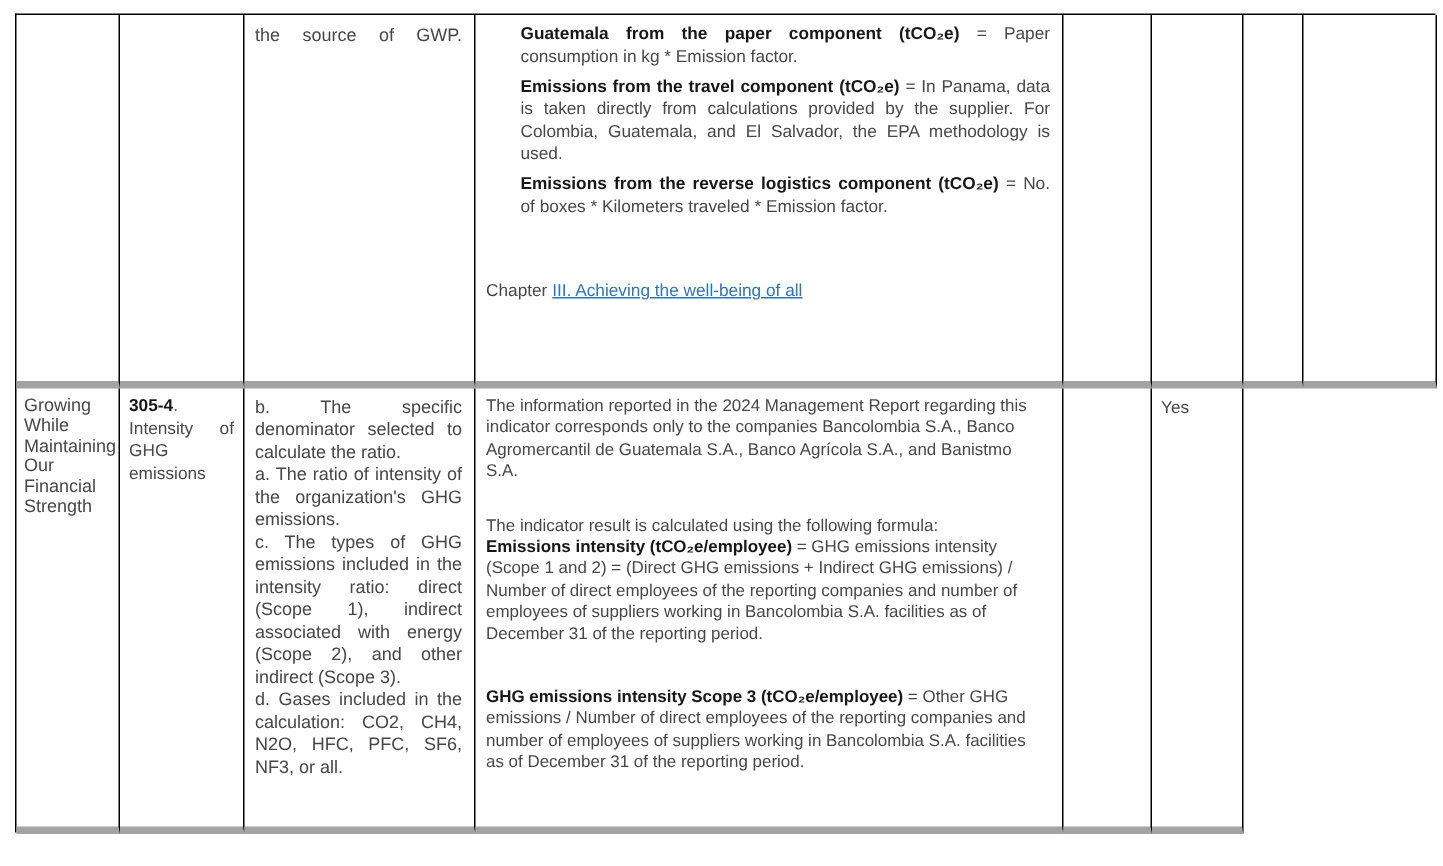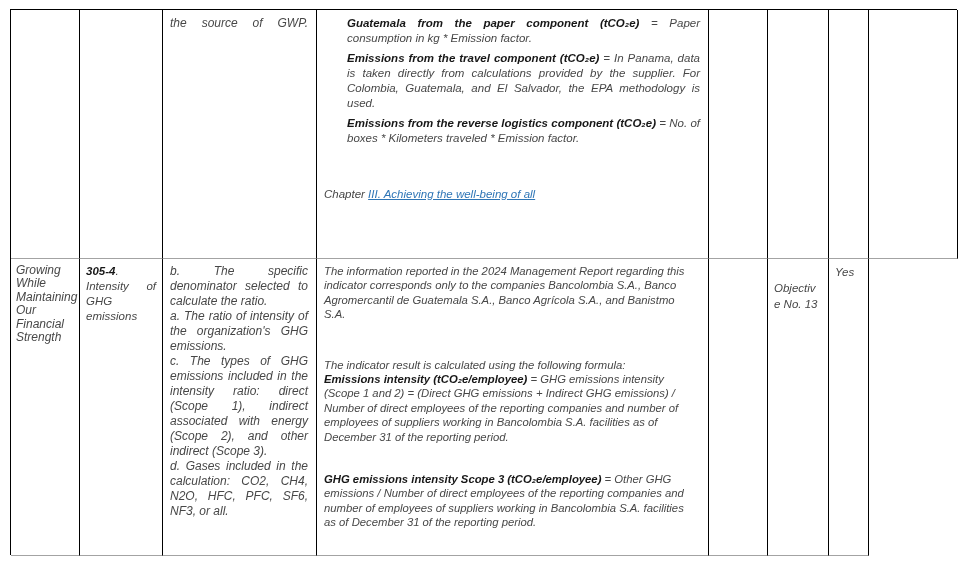--- a/index.html
+++ b/index.html
@@ -16,26 +16,25 @@
     width:947px; height:546px;
     display:grid;
     grid-template-columns:69px 83px 154px 392px 59px 61px 40px 89px;
     grid-template-rows:249px 297px;
     border-top:1px solid #000;
     border-left:1px solid #000;
     background:#fff;
   }
   .cell {
     border-right:1px solid #000;
-    border-bottom:1px solid #a3a3a3;
+    border-bottom:5px solid #a3a3a3;
     padding:4px 6px;
     overflow:hidden;
     font-size:11.5px;
     line-height:15px;
-    font-style:italic;
   }
   .bold { font-weight:bold; color:#171717; }
   .justify { text-align:justify; }
   .justify-all { text-align:justify; text-align-last:justify; }
   .prelines { white-space:pre-line; }
 
   
   .c-r1-desc { padding-top:6px; padding-left:7px; padding-right:8px; font-size:12px; line-height:15px; }
   
   .c-r1-main { padding:6px 8px 4px 7px; }
@@ -43,21 +42,21 @@
   .formula-block p { margin-bottom:5px; text-align:justify; }
   .chapter-line { margin-top:41px; }
   .link { color:#2e75b6; text-decoration:underline; cursor:pointer; }
   .footer-line { margin-top:16px; }
 
   
   .c-r2-cat { font-size:12px; line-height:13.4px; padding-top:5px; padding-left:5px; padding-right:9px; }
   .c-r2-ind { font-size:11.5px; line-height:15px; padding-top:5px; padding-left:6px; padding-right:6px; }
   .c-r2-desc { font-size:12px; line-height:15px; padding-top:5px; padding-left:7px; padding-right:8px; }
   .c-r2-main { padding:5px 10px 4px 7px; font-size:11.3px; line-height:14.4px; }
-  .c-r2-main .p2 { margin-top:36px; }
+  .c-r2-main .p2 { margin-top:22px; }
   .c-r2-main .f1 { }
   .c-r2-main .f2 { margin-top:28px; }
   .c-r2-small { font-size:11.5px; line-height:16px; padding-top:5px; padding-left:6px; }
 </style>
 </head>
 <body>
 
 <div class="doc-table">
 
   <div class="cell"></div>
@@ -98,23 +97,19 @@
 
   <div class="cell c-r2-main">
     <p class="p1">The information reported in the 2024 Management Report regarding this indicator corresponds only to the companies Bancolombia S.A., Banco Agromercantil de Guatemala S.A., Banco Agrícola S.A., and Banistmo S.A.</p>
     <p class="p2">The indicator result is calculated using the following formula:</p>
     <p class="f1"><span class="bold">Emissions intensity (tCO₂e/employee)</span><span> = GHG emissions intensity (Scope 1 and 2) = (Direct GHG emissions + Indirect GHG emissions) / Number of direct employees of the reporting companies and number of employees of suppliers working in Bancolombia S.A. facilities as of December 31 of the reporting period.</span></p>
     <p class="f2"><span class="bold">GHG emissions intensity Scope 3 (tCO₂e/employee)</span><span> = Other GHG emissions / Number of direct employees of the reporting companies and number of employees of suppliers working in Bancolombia S.A. facilities as of December 31 of the reporting period.</span></p>
   </div>
 
   <div class="cell"></div>
 
-  <div class="cell c-r2-small prelines">
-    <span>Objectiv
-e No. 13</span>
-  </div>
 
 
   <div class="cell c-r2-small">
     <span>Yes</span>
   </div>
 
 </div>
 
 </body></html>

